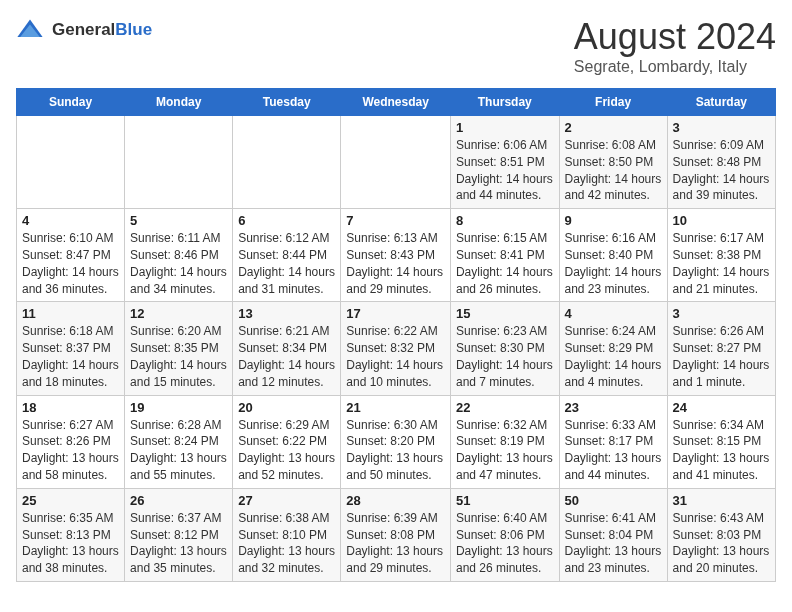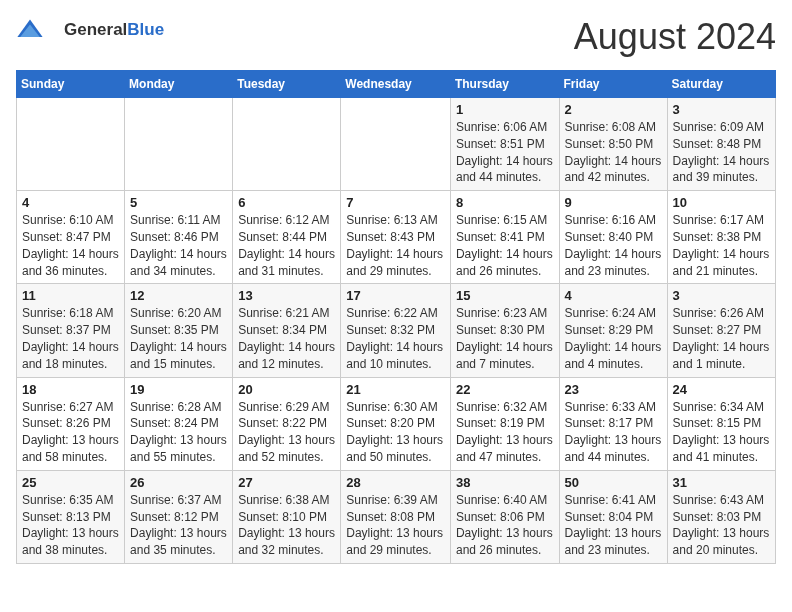--- a/index.html
+++ b/index.html
@@ -12,21 +12,21 @@
     }
     .header {
       display: flex;
       justify-content: space-between;
       align-items: flex-start;
       margin-bottom: 12px;
     }
     .logo {
       display: flex;
       align-items: center;
-      gap: 20px;
+      gap: 8px;
     }
     .logo-icon {
       width: 28px;
       height: 28px;
     }
     .title-block {
       text-align: left;
     }
     .month-title {
       font-size: 36px;
@@ -41,21 +41,21 @@
       width: 100%;
       border-collapse: collapse;
       font-size: 11px;
     }
     thead tr {
       background: #2a6dc9;
       color: #fff;
     }
     thead th {
       padding: 6px 4px;
-      text-align: left;
+      text-align: center;
       font-size: 12px;
       font-weight: bold;
       border: 1px solid #2a6dc9;
     }
     tbody tr {
       vertical-align: top;
     }
     tbody td {
       border: 1px solid #ccc;
       padding: 4px 5px;
@@ -92,20 +92,21 @@
       <polygon points="20,12 34,30 6,30" fill="#5a9de0"></polygon>
     </svg>
     <div>
       <div>
         <span style="color:#333;font-weight:bold;font-size:17px;">General</span><span style="color:#2a6dc9;font-weight:bold;font-size:17px;">Blue</span>
       </div>
     </div>
   </div>
   <div class="title-block">
     <div class="month-title">August 2024</div>
+    <div class="subtitle">Segrate, Lombardy, Italy</div>
   </div>
 </div>
 
 <table>
   <thead>
     <tr>
     <th>Sunday</th>
         <th>Monday</th>
         <th>Tuesday</th>
         <th>Wednesday</th>
@@ -236,21 +237,21 @@
         </td>
         <td>
           <div class="day-number">19</div>
           <div class="day-info">Sunrise: 6:28 AM
 Sunset: 8:24 PM
 Daylight: 13 hours and 55 minutes.</div>
         </td>
         <td>
           <div class="day-number">20</div>
           <div class="day-info">Sunrise: 6:29 AM
-Sunset: 8:22 PM
+Sunset: 6:22 PM
 Daylight: 13 hours and 52 minutes.</div>
         </td>
         <td>
           <div class="day-number">21</div>
           <div class="day-info">Sunrise: 6:30 AM
 Sunset: 8:20 PM
 Daylight: 13 hours and 50 minutes.</div>
         </td>
         <td>
           <div class="day-number">22</div>
@@ -290,21 +291,21 @@
 Sunset: 8:10 PM
 Daylight: 13 hours and 32 minutes.</div>
         </td>
         <td>
           <div class="day-number">28</div>
           <div class="day-info">Sunrise: 6:39 AM
 Sunset: 8:08 PM
 Daylight: 13 hours and 29 minutes.</div>
         </td>
         <td>
-          <div class="day-number">38</div>
+          <div class="day-number">51</div>
           <div class="day-info">Sunrise: 6:40 AM
 Sunset: 8:06 PM
 Daylight: 13 hours and 26 minutes.</div>
         </td>
         <td>
           <div class="day-number">50</div>
           <div class="day-info">Sunrise: 6:41 AM
 Sunset: 8:04 PM
 Daylight: 13 hours and 23 minutes.</div>
         </td>

